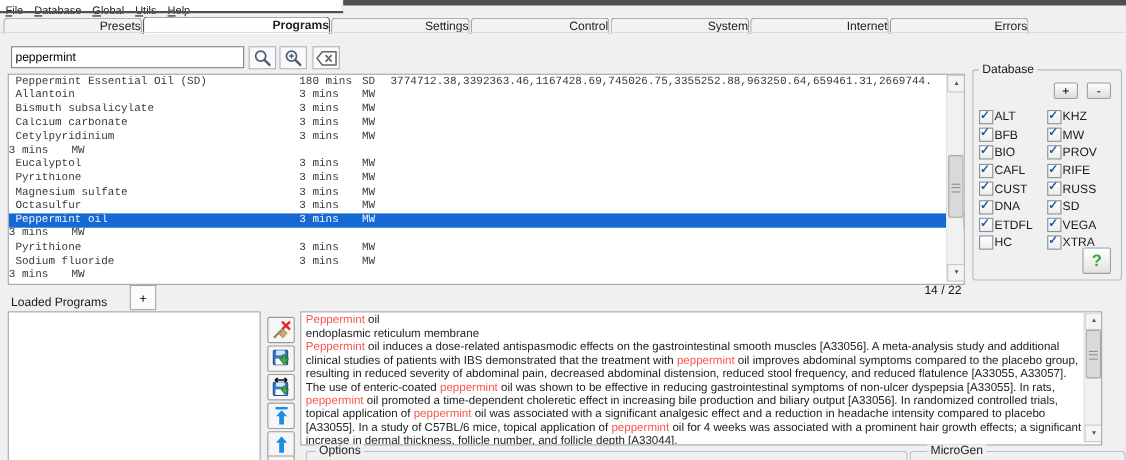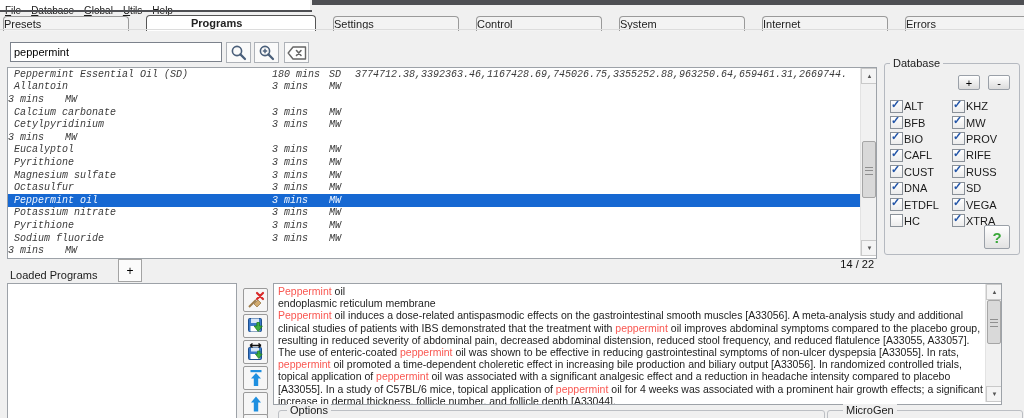--- a/index.html
+++ b/index.html
@@ -6,34 +6,34 @@
   body{width:1024px;height:418px;overflow:hidden;position:relative;background:#f0f0f0;
        font-family:"Liberation Sans",sans-serif;color:#1a1a1a;}
   
   .menubar{position:absolute;left:0;top:0;width:310px;height:11px;background:#fff;white-space:nowrap;}
   .menu-item{display:inline-block;font-size:10px;line-height:11px;padding:0 5px;cursor:default;}
   .menu-item::first-letter{text-decoration:underline;}
   .menubar-underline{position:absolute;left:0;top:10px;width:312px;height:2px;background:#4e4f53;}
   .top-dark-right{position:absolute;left:312px;top:0;width:712px;height:5px;background:#4e4f53;}
   
   .tabstrip{position:absolute;left:3px;top:13px;height:16px;white-space:nowrap;}
-  .tab{display:inline-block;vertical-align:bottom;width:124px;height:14px;line-height:14px;margin-right:17px;
-       text-align:left;font-size:11px;background:#f3f3f3;border:1px solid #9a9a9a;border-bottom:none;
+  .tab{display:inline-block;vertical-align:bottom;width:124px;height:14px;line-height:14px;margin-right:1px;
+       text-align:right;font-size:11px;background:#f3f3f3;border:1px solid #9a9a9a;border-bottom:none;
        border-radius:4px 4px 0 0;color:#222;}
   .tab.active{background:#fff;font-weight:bold;height:15px;border-color:#555;padding-left:44px;}
   .tab-underline{position:absolute;left:0;top:29px;width:1024px;height:1px;background:#dcdcdc;}
   
   .search-input{position:absolute;left:10px;top:42px;width:204px;height:16px;border:1px solid #7c828c;
        font-family:"Liberation Sans",sans-serif;font-size:11px;padding:1px 3px;background:#fff;}
   .tool-btn{position:absolute;top:42px;width:25px;height:21px;background:#fafafa;border:1px solid #aeb2b8;
        display:flex;align-items:center;justify-content:center;padding:0;cursor:pointer;}
   
   .plist{position:absolute;left:7px;top:67px;width:868px;height:190px;background:#fff;border:1px solid #9da2a8;overflow:hidden;}
   .lrow{height:12.6px;display:flex;align-items:center;font-family:"Liberation Mono",monospace;
-        font-style:italic;font-size:10px;color:#3a3a3a;white-space:pre;}
+        font-size:10px;color:#3a3a3a;white-space:pre;}
   .lrow.selected{background:#1668d2;color:#f2f7ff;}
   .c-name{width:258px;padding-left:6px;overflow:hidden;}
   .c-dur{width:57px;}
   .c-flag{width:26px;}
   .c-freq{flex:1;overflow:hidden;}
   .vscroll{position:absolute;right:0;top:0;width:15px;height:188px;background:#f1f1f1;border-left:1px solid #e3e3e3;}
   .sb-btn{position:absolute;left:0;width:15px;height:14px;background:#f4f4f4;border:1px solid #c9c9c9;
           font-size:6px;color:#555;display:flex;align-items:center;justify-content:center;}
   .sb-thumb{position:absolute;left:1px;width:12px;background:#d9d9d9;border:1px solid #a6a6a6;border-radius:2px;}
   .sb-grip{position:absolute;left:2px;top:50%;margin-top:-3px;width:8px;height:6px;
@@ -100,30 +100,30 @@
   <svg width="20" height="14" viewBox="0 0 20 14">
       <path d="M6 1 H18.5 V13 H6 L1.2 7 Z" fill="#fff" stroke="#666" stroke-width="1.4" stroke-linejoin="round"></path>
       <path d="M9.5 4.5 L14 9.5 M14 4.5 L9.5 9.5" stroke="#666" stroke-width="1.6" stroke-linecap="round"></path>
     </svg>
 </button>
 
 <div class="plist">
   <div id="list-rows">
       <div class="lrow"><span class="c-name">Peppermint Essential Oil (SD)</span><span class="c-dur">180 mins</span><span class="c-flag">SD</span><span class="c-freq">3774712.38,3392363.46,1167428.69,745026.75,3355252.88,963250.64,659461.31,2669744.</span></div>
       <div class="lrow"><span class="c-name">Allantoin</span><span class="c-dur">3 mins</span><span class="c-flag">MW</span><span class="c-freq"></span></div>
-      <div class="lrow"><span class="c-dur">3 mins</span><span class="c-flag">MW</span><span class="c-freq"></span></div>
+      <div class="lrow"><span class="c-name">Bismuth subsalicylate</span><span class="c-dur">3 mins</span><span class="c-flag">MW</span><span class="c-freq"></span></div>
       <div class="lrow"><span class="c-name">Calcium carbonate</span><span class="c-dur">3 mins</span><span class="c-flag">MW</span><span class="c-freq"></span></div>
       <div class="lrow"><span class="c-name">Cetylpyridinium</span><span class="c-dur">3 mins</span><span class="c-flag">MW</span><span class="c-freq"></span></div>
       <div class="lrow"><span class="c-dur">3 mins</span><span class="c-flag">MW</span><span class="c-freq"></span></div>
       <div class="lrow"><span class="c-name">Eucalyptol</span><span class="c-dur">3 mins</span><span class="c-flag">MW</span><span class="c-freq"></span></div>
       <div class="lrow"><span class="c-name">Pyrithione</span><span class="c-dur">3 mins</span><span class="c-flag">MW</span><span class="c-freq"></span></div>
       <div class="lrow"><span class="c-name">Magnesium sulfate</span><span class="c-dur">3 mins</span><span class="c-flag">MW</span><span class="c-freq"></span></div>
       <div class="lrow"><span class="c-name">Octasulfur</span><span class="c-dur">3 mins</span><span class="c-flag">MW</span><span class="c-freq"></span></div>
       <div class="lrow selected"><span class="c-name">Peppermint oil</span><span class="c-dur">3 mins</span><span class="c-flag">MW</span><span class="c-freq"></span></div>
-      <div class="lrow"><span class="c-name">Potassium nitrate</span><span class="c-dur">3 mins</span><span class="c-flag">MW</span><span class="c-freq"></span></div>
+      <div class="lrow"><span class="c-dur">3 mins</span><span class="c-flag">MW</span><span class="c-freq"></span></div>
       <div class="lrow"><span class="c-name">Pyrithione</span><span class="c-dur">3 mins</span><span class="c-flag">MW</span><span class="c-freq"></span></div>
       <div class="lrow"><span class="c-name">Sodium fluoride</span><span class="c-dur">3 mins</span><span class="c-flag">MW</span><span class="c-freq"></span></div>
       <div class="lrow"><span class="c-dur">3 mins</span><span class="c-flag">MW</span><span class="c-freq"></span></div>
     </div>
   <div class="vscroll">
     <div class="sb-btn" style="top:0;">▲</div>
     <div class="sb-thumb" style="top:73px;height:55px;">
         <div class="sb-grip"></div>
       </div>
     <div class="sb-btn" style="bottom:0;">▼</div>

